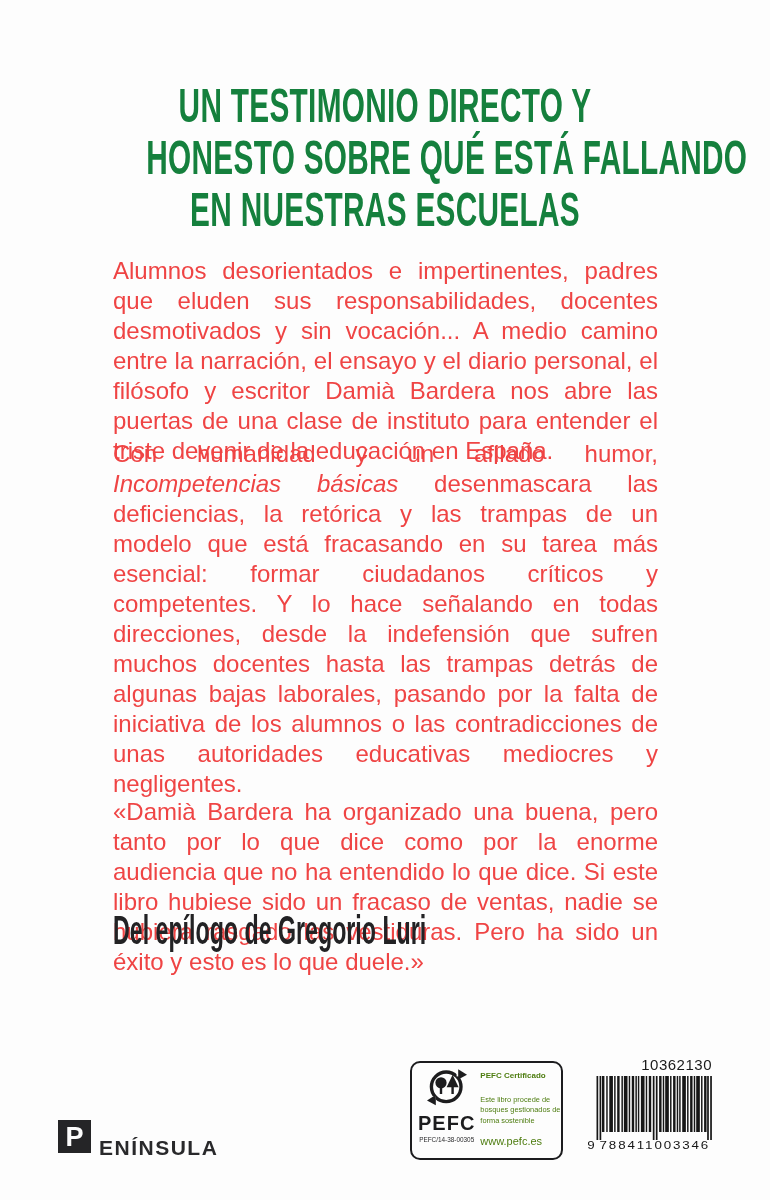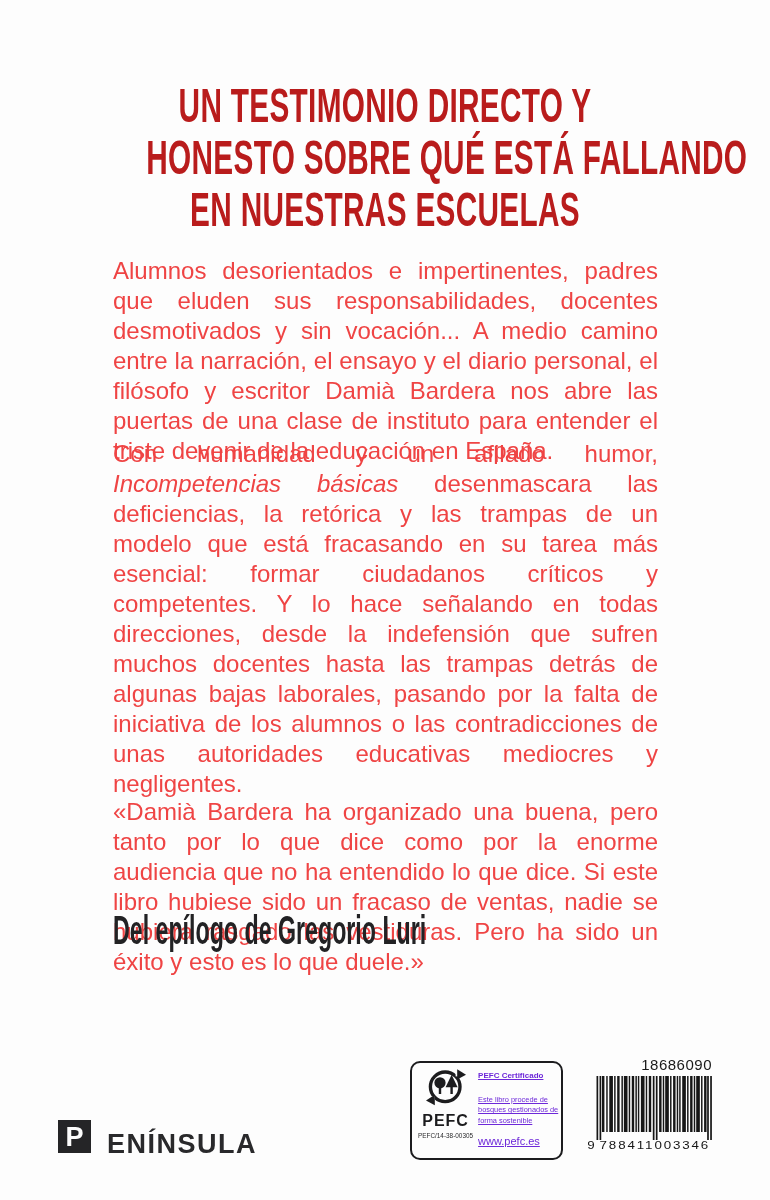--- a/index.html
+++ b/index.html
@@ -16,21 +16,21 @@
     margin: 0 auto;
   }
 
   
   .headline {
     position: absolute;
     top: 80px;
     left: 0;
     right: 0;
     text-align: center;
-    color: #b91c1c;
+    color: #15803d;
     font-weight: 700;
     font-size: 48px;
     line-height: 52px;
   }
   .hl-line {
     display: block;
     white-space: nowrap;
     transform: scaleX(0.62);
     transform-origin: 50% 50%;
     letter-spacing: 0.5px;
@@ -85,25 +85,25 @@
     justify-content: center;
     color: #fdfdfd;
     font-weight: 700;
     font-size: 27px;
     line-height: 1;
     padding-top: 1px;
     box-sizing: border-box;
   }
   .publisher-rest {
     font-weight: 700;
-    font-size: 27px;
+    font-size: 21px;
     line-height: 1;
     letter-spacing: 1.5px;
     color: #29292b;
-    margin-left: 16px;
+    margin-left: 8px;
     margin-bottom: -5px;
   }
 
   
   .pefc-box {
     position: absolute;
     left: 410px;
     top: 1061px;
     width: 153px;
     height: 99px;
@@ -115,38 +115,37 @@
     background: #fdfdfd;
   }
   .pefc-left {
     width: 62px;
     display: flex;
     flex-direction: column;
     align-items: center;
   }
   .pefc-acronym {
     font-weight: 700;
-    font-size: 16px;
+    font-size: 20px;
     letter-spacing: 1px;
     color: #1c1c1e;
     line-height: 1;
     margin-top: 1px;
   }
   .pefc-license {
     font-size: 6.4px;
     color: #2a2a2c;
     margin-top: 3px;
     white-space: nowrap;
   }
   .pefc-right {
     flex: 1;
     padding-left: 5px;
     padding-top: 4px;
-    color: #6d28d9;
-    text-decoration: underline;
+    color: #4d7c0f;
   }
   .pefc-certified {
     font-weight: 700;
     font-size: 8px;
     line-height: 1.1;
   }
   .pefc-desc {
     font-size: 7.4px;
     line-height: 10.5px;
     margin-top: 14px;
@@ -216,21 +215,21 @@
       <span class="pefc-license">PEFC/14-38-00305</span>
     </div>
     <div class="pefc-right">
       <div class="pefc-certified">PEFC Certificado</div>
       <div class="pefc-desc">Este libro procede de bosques gestionados de forma sostenible</div>
       <div class="pefc-url">www.pefc.es</div>
     </div>
   </div>
 
   <div class="barcode-wrap">
-    <div class="barcode-number">18686090</div>
+    <div class="barcode-number">10362130</div>
     <svg width="124" height="74" viewBox="-7 0 102 74" preserveAspectRatio="none" aria-hidden="true">
       <g fill="#161616">
 
         <rect x="0" y="0" width="1.4" height="64"></rect>
           <rect x="2.5" y="0" width="1.4" height="64"></rect>
 
         <rect x="4.5" y="0" width="2" height="56"></rect>
           <rect x="8" y="0" width="1.2" height="56"></rect>
         <rect x="10.5" y="0" width="3" height="56"></rect>
           <rect x="14.5" y="0" width="1.2" height="56"></rect>

